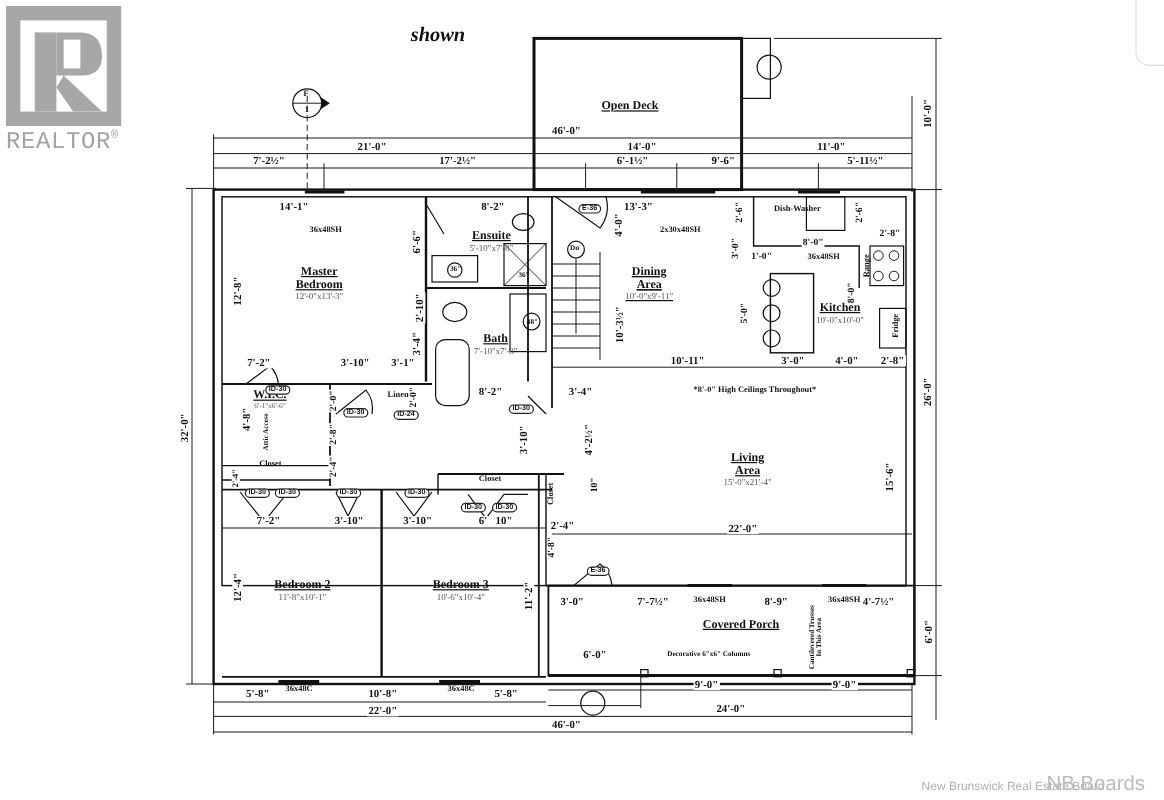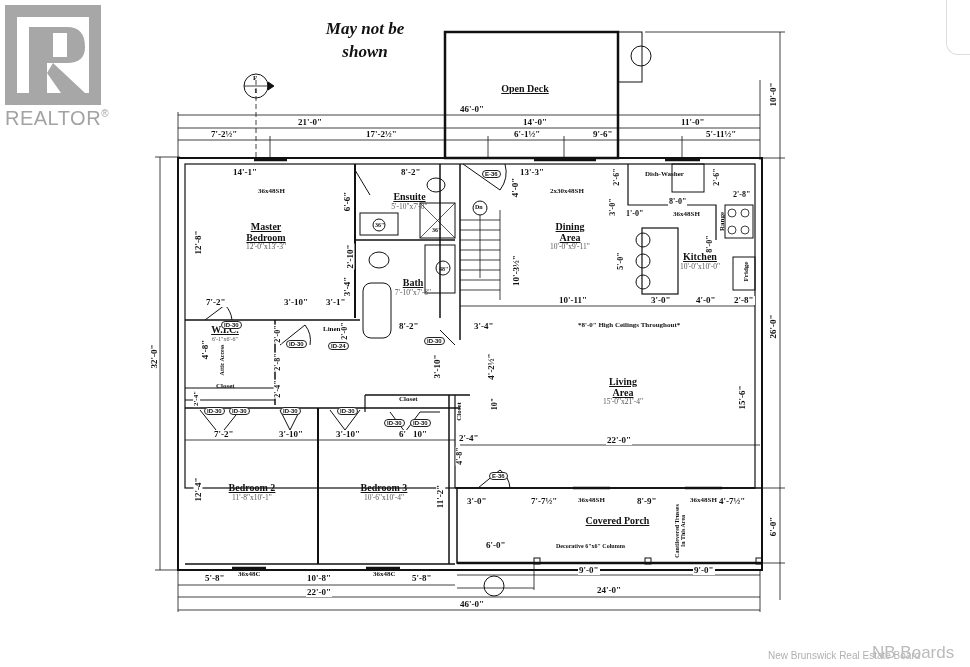--- a/index.html
+++ b/index.html
@@ -9,21 +9,21 @@
   .dim{position:absolute;font-family:"Liberation Serif",serif;font-size:9px;font-weight:bold;white-space:nowrap;line-height:1;background:#fff;padding:0 1px;}
   .vdim{transform:rotate(-90deg);transform-origin:center;}
   .room{position:absolute;text-align:center;font-family:"Liberation Serif",serif;line-height:1.05;}
   .room .name{font-size:10px;font-weight:bold;text-decoration:underline;}
   .room .size{font-size:7.5px;color:#555;}
   .win{position:absolute;font-family:"Liberation Serif",serif;font-size:7px;font-weight:bold;white-space:nowrap;margin-top:20px;}
   .tag{position:absolute;font-family:"Liberation Sans",sans-serif;font-size:6px;font-weight:bold;border:1px solid #222;border-radius:7px;padding:0 2px;background:#fff;white-space:nowrap;}
   .note{position:absolute;font-family:"Liberation Serif",serif;font-style:italic;font-weight:bold;font-size:17px;text-align:center;line-height:1.35;}
   .realtor{position:absolute;left:5px;top:5px;width:100px;}
   .realtor .box{width:96px;height:100px;background:#a7a7a7;position:relative;}
-  .realtor .txt{font-family:Liberation Sans, sans-serif;font-size:20px;color:#a3a3a3;letter-spacing:0.5px;margin-top:2px;}
+  .realtor .txt{font-family:Liberation Mono, monospace;font-size:20px;color:#a3a3a3;letter-spacing:0.5px;margin-top:2px;}
   .wm{position:absolute;font-family:"Liberation Sans",sans-serif;color:#b0b0b0;}
   .scroll-tab{position:absolute;left:946px;top:0;width:30px;height:54px;border:1px solid #ddd;border-right:none;border-top:none;border-radius:0 0 0 12px;background:#fff;}
 </style>
 </head>
 <body>
 
 <svg id="plan" width="970" height="667" viewBox="0 0 970 667">
   <g stroke="#111" fill="none">
 
     <line x1="178" y1="115" x2="760" y2="115" stroke-width="0.8"></line>
@@ -169,21 +169,20 @@
       <path d="M48 58 L80 88 L56 88 L42 68 Z" fill="#a7a7a7"></path>
       <rect x="48" y="28" width="14" height="24" fill="#fff"></rect>
     </svg>
   </div>
   <div class="txt"><span>REALTOR</span><sup style="font-size:10px">®</sup></div>
 </div>
 
 <div class="scroll-tab"></div>
 
 <div class="note" style="left:305px;top:18px;width:120px;">
-  <div>May not be</div>
   <div>shown</div>
 </div>
 
 <div class="lbl" style="left:253px;top:75px;font-size:7px;">F</div>
 <div class="lbl" style="left:254px;top:88px;font-size:7px;">1</div>
 
 <div class="dim" style="left:459px;top:105px;">46'-0"</div>
 <div class="dim" style="left:297px;top:118px;">21'-0"</div>
 <div class="dim" style="left:522px;top:118px;">14'-0"</div>
 <div class="dim" style="left:680px;top:118px;">11'-0"</div>
@@ -284,21 +283,21 @@
   <div class="name">Bedroom 3</div>
   <div class="size">10'-6"x10'-4"</div>
 </div>
 <div class="win" style="left:238px;top:550px;">36x48C</div>
 <div class="win" style="left:373px;top:550px;">36x48C</div>
 
 <div class="dim" style="left:519px;top:168px;">13'-3"</div>
 <div class="win" style="left:550px;top:167px;">2x30x48SH</div>
 <div class="dim vdim" style="left:505px;top:183px;">4'-0"</div>
 <div class="dim vdim" style="left:500px;top:266px;">10'-3½"</div>
-<div class="room" style="left:545px;top:222px;width:50px;">
+<div class="room" style="left:516px;top:222px;width:50px;text-decoration:underline;">
   <div class="name">Dining</div>
   <div class="name">Area</div>
   <div class="size">10'-0"x9'-11"</div>
 </div>
 <div class="dim" style="left:558px;top:296px;">10'-11"</div>
 
 <div class="lbl" style="left:645px;top:171px;font-size:7px;line-height:1.1;">Dish-Washer</div>
 <div class="win" style="left:673px;top:190px;">36x48SH</div>
 <div class="dim vdim" style="left:607px;top:173px;font-size:8px;">2'-6"</div>
 <div class="dim vdim" style="left:707px;top:173px;font-size:8px;">2'-6"</div>

